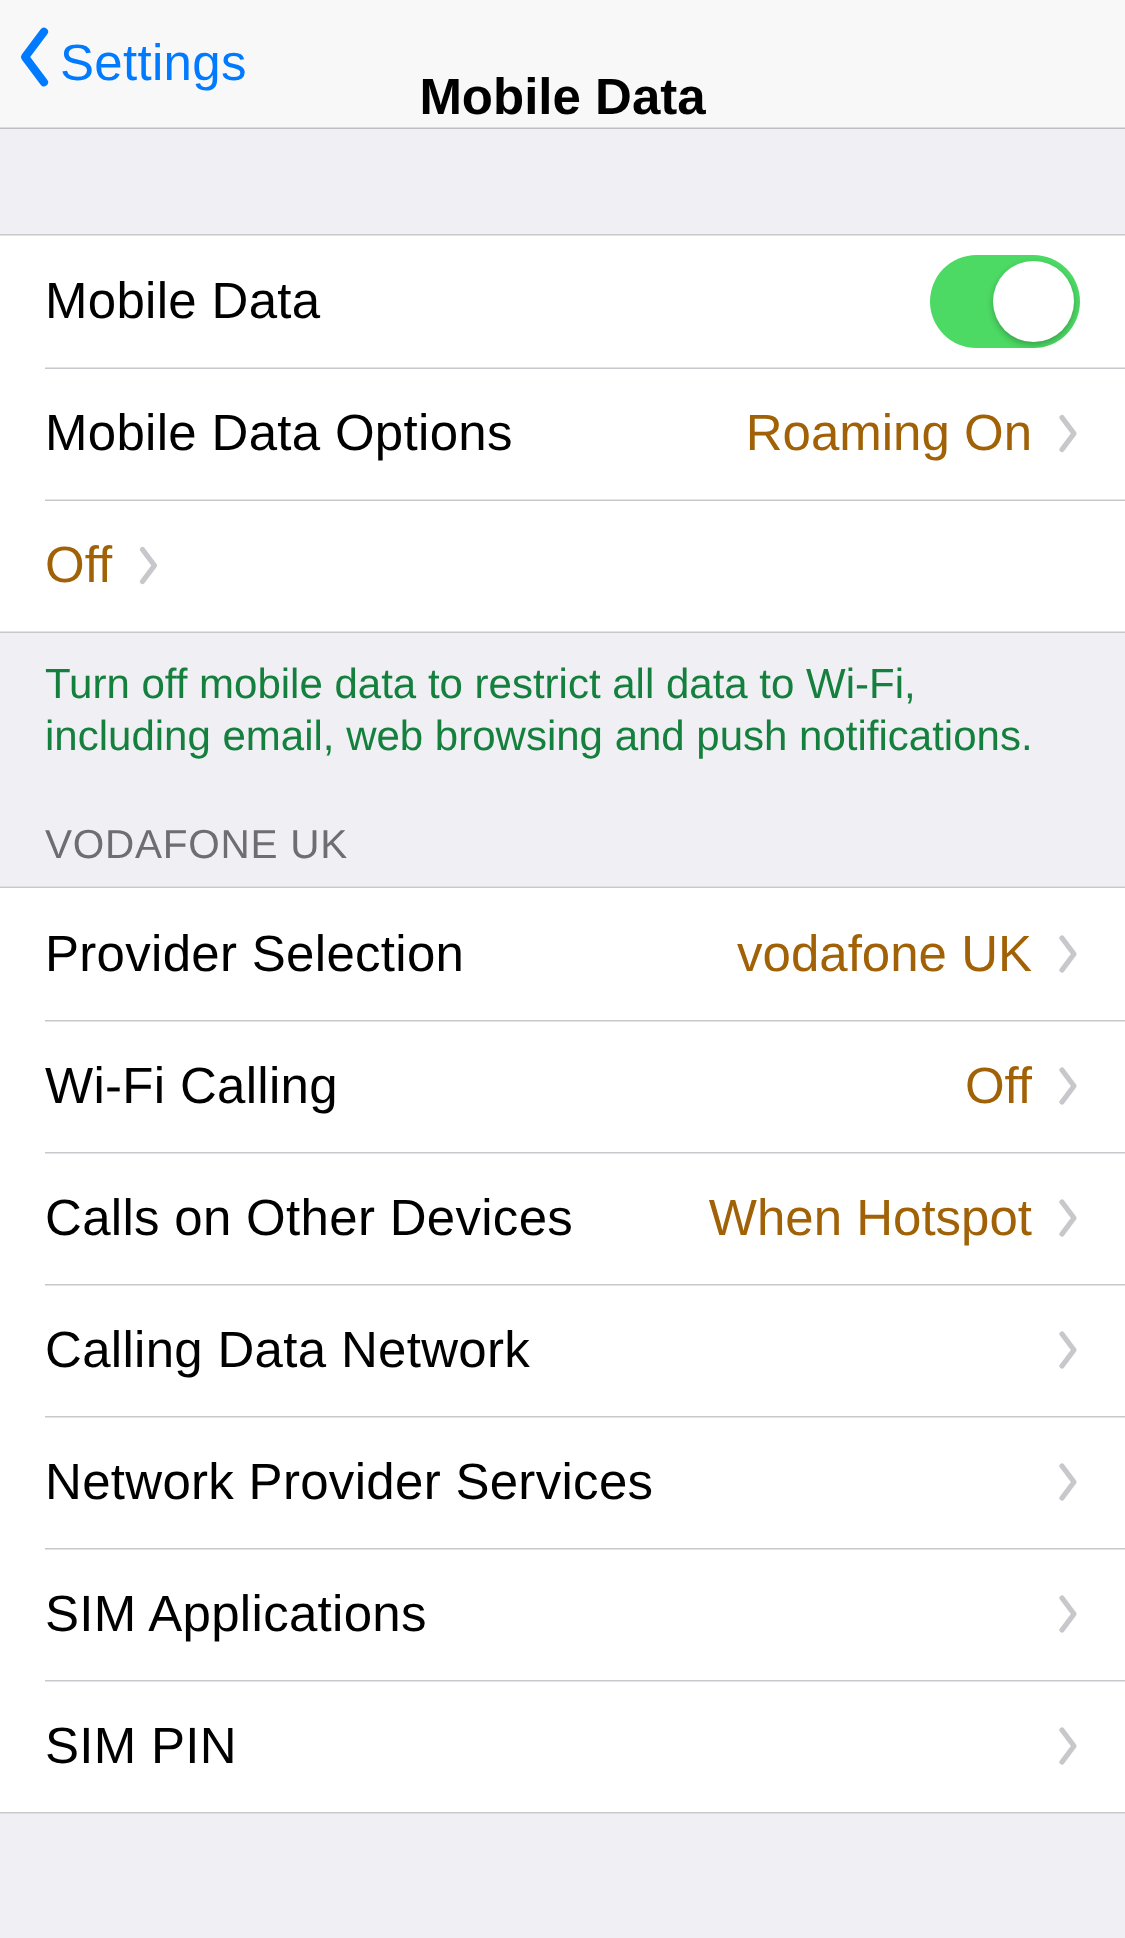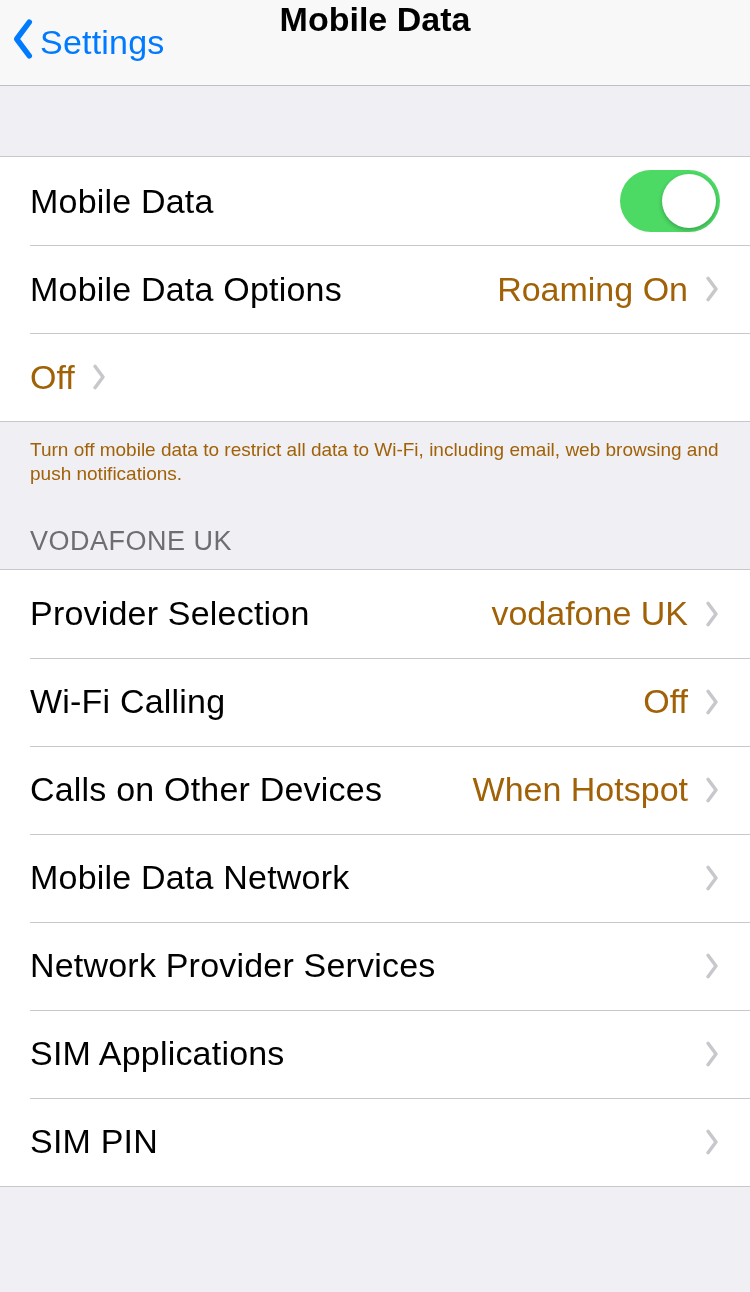--- a/index.html
+++ b/index.html
@@ -10,21 +10,21 @@
     background: #efeff4;
     color: #000;
     overflow: hidden;
   }
   .nav {
     height: 86px;
     background: #f8f8f8;
     border-bottom: 1px solid #bfbfc3;
     position: relative;
     display: flex;
-    align-items: flex-start;
+    align-items: flex-end;
   }
   .back {
     display: flex;
     align-items: center;
     position: absolute;
     left: 10px;
     top: 0;
     height: 100%;
     color: #007aff;
     font-size: 34px;
@@ -86,23 +86,23 @@
     right: 4px;
     top: 4px;
     width: 54px;
     height: 54px;
     border-radius: 50%;
     background: #fff;
     box-shadow: 0 2px 4px rgba(0,0,0,0.25);
   }
   .footer {
     padding: 16px 30px 0 30px;
-    font-size: 19px;
+    font-size: 28px;
     line-height: 1.25;
-    color: #a16207;
+    color: #15803d;
   }
   .header {
     padding: 40px 30px 12px 30px;
     font-size: 27px;
     color: #6d6d72;
     text-transform: uppercase;
     letter-spacing: 0.5px;
   }
 </style>
 </head>
@@ -174,21 +174,21 @@
   <div class="row">
     <div class="row-label">Calls on Other Devices</div>
     <div class="row-value">When Hotspot</div>
     <span class="chev">
         <svg viewBox="0 0 12 20" fill="none" stroke="#c7c7cc" stroke-width="2.6" stroke-linecap="round" stroke-linejoin="round">
           <polyline points="3,2 9,10 3,18"></polyline>
         </svg>
       </span>
   </div>
   <div class="row">
-    <div class="row-label">Mobile Data Network</div>
+    <div class="row-label">Calling Data Network</div>
     <span class="chev">
         <svg viewBox="0 0 12 20" fill="none" stroke="#c7c7cc" stroke-width="2.6" stroke-linecap="round" stroke-linejoin="round">
           <polyline points="3,2 9,10 3,18"></polyline>
         </svg>
       </span>
   </div>
   <div class="row">
     <div class="row-label">Network Provider Services</div>
     <span class="chev">
         <svg viewBox="0 0 12 20" fill="none" stroke="#c7c7cc" stroke-width="2.6" stroke-linecap="round" stroke-linejoin="round">

